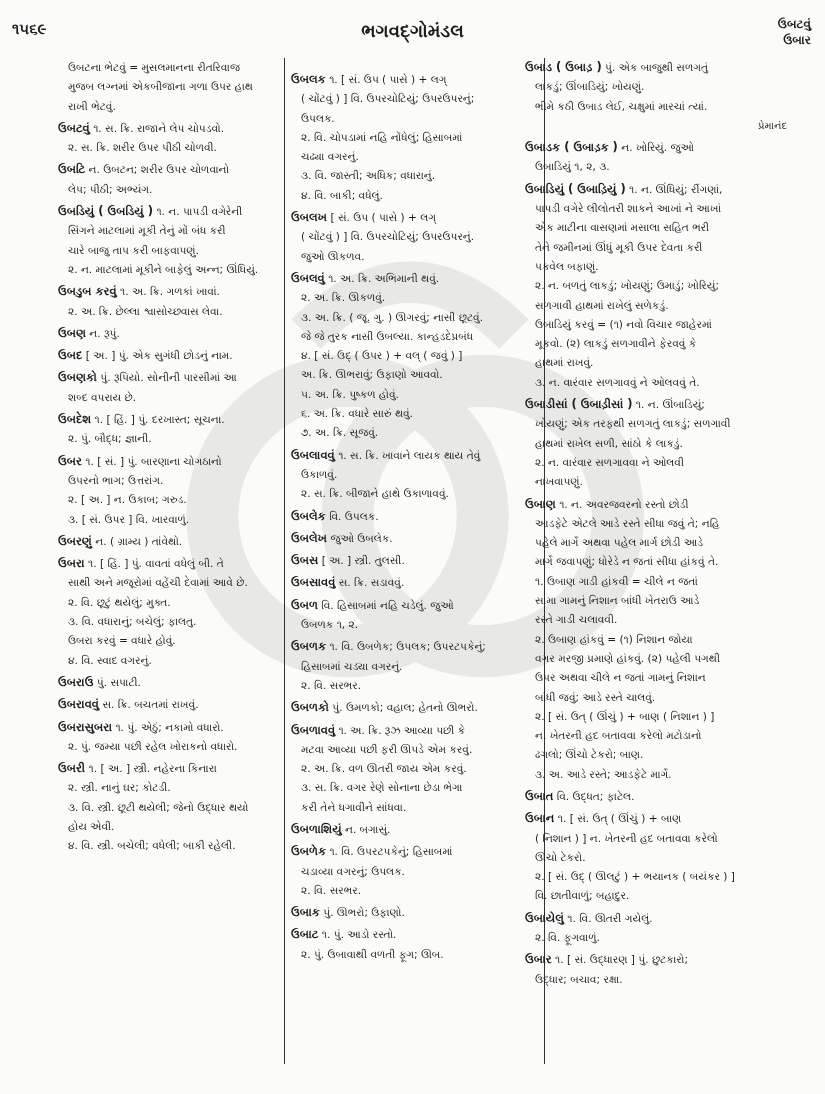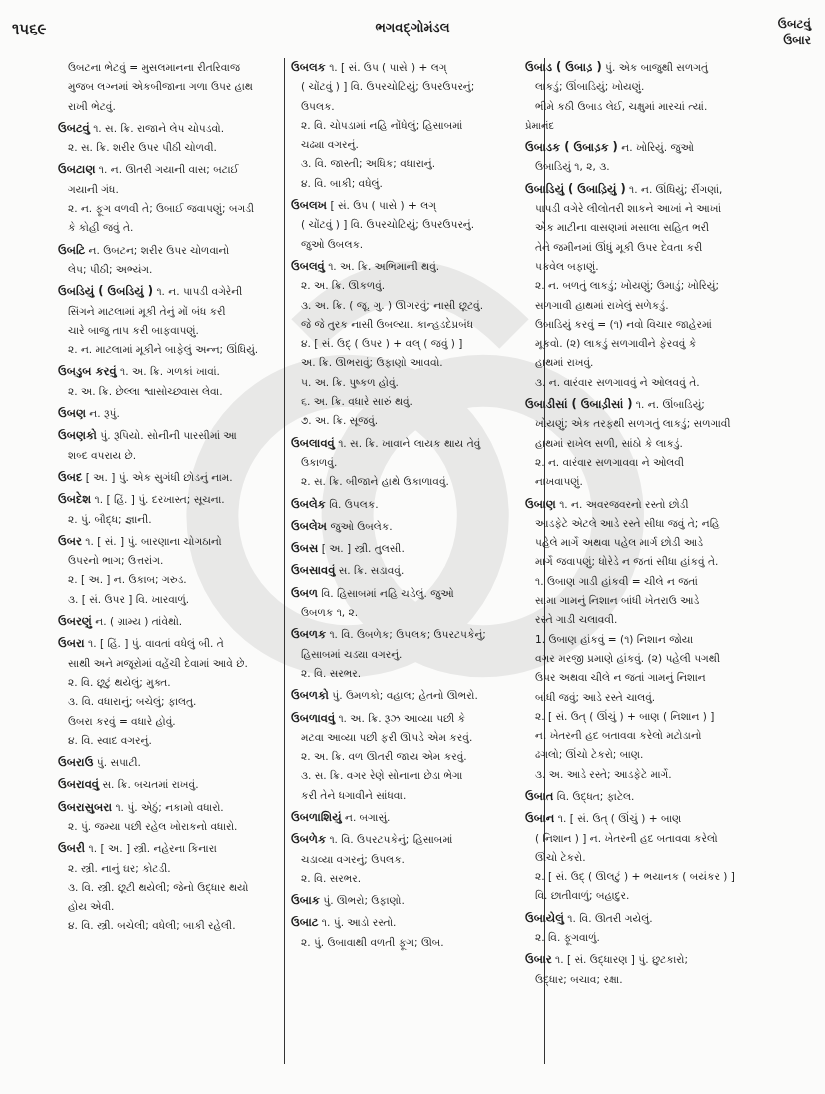--- a/index.html
+++ b/index.html
@@ -10,38 +10,38 @@
     position:relative;
   }
   .watermark {
     position:absolute; left:150px; top:230px; width:520px; height:520px;
     pointer-events:none; opacity:0.07;
   }
   .header {
     position:absolute; top:14px; left:0; width:825px; height:40px;
   }
   .page-num { position:absolute; left:12px; top:6px; font-size:15px; font-weight:bold; }
-  .book-title { position:absolute; left:0; right:0; top:6px; text-align:center; font-size:13px; font-weight:bold; }
+  .book-title { position:absolute; left:0; right:0; top:6px; text-align:center; font-size:18px; font-weight:bold; }
   .guide { position:absolute; right:14px; top:2px; text-align:right; font-size:12px; font-weight:bold; line-height:16px; }
   .col {
     position:absolute; top:58px; bottom:28px;
     font-size:10.6px; line-height:19.3px;
   }
   .col1 { left:22px; width:252px;margin-left:36px; }
-  .col2 { left:291px; width:246px; }
+  .col2 { left:291px; width:246px;margin-top:12px; }
   .col3 { left:525px; width:262px; }
   .rule { position:absolute; top:58px; bottom:30px; width:1px; background:#333; }
   .rule1 { left:284px; }
   .rule2 { left:544px; }
   .entry { margin:0 0 3px 0; }
   .line { display:block; }
   .hw { font-weight:bold; font-size:11.5px; }
   .sense { display:block; padding-left:10px; }
   .cont { padding-left:10px; }
-  .src { display:block; text-align:left; font-size:10px; }
+  .src { display:block; text-align:right; font-size:10px; }
 </style>
 </head>
 <body>
 
 <svg class="watermark" viewBox="0 0 100 100">
   <circle cx="38" cy="55" r="26" fill="none" stroke="#000" stroke-width="10"></circle>
   <circle cx="64" cy="55" r="26" fill="none" stroke="#000" stroke-width="10"></circle>
   <path d="M30 20 Q50 0 70 20" fill="none" stroke="#000" stroke-width="8"></path>
 </svg>
 
@@ -61,48 +61,42 @@
     <div class="entry">
       <span class="line cont"><span>ઉબટના ભેટવું = મુસલમાનના રીતરિવાજ</span></span>
       <span class="sense">મુજબ લગ્નમાં એકબીજાના ગળા ઉપર હાથ</span>
       <span class="sense">રાખી ભેટવું.</span>
     </div>
     <div class="entry">
       <span class="line"><span class="hw">ઉબટવું</span> <span>૧. સ. ક્રિ. રાજાને લેપ ચોપડવો.</span></span>
       <span class="sense">૨. સ. ક્રિ. શરીર ઉપર પીઠી ચોળવી.</span>
     </div>
     <div class="entry">
-      <span class="line"><span class="hw">ઉબટાણ</span> <span>૧. ન. ઊતરી ગયાની વાસ; બટાઈ</span></span>
-      <span class="sense">ગયાની ગંધ.</span>
-      <span class="sense">૨. ન. ફૂગ વળવી તે; ઉબાઈ જવાપણું; બગડી</span>
-      <span class="sense">કે કોહી જવું તે.</span>
-    </div>
-    <div class="entry">
       <span class="line"><span class="hw">ઉબટિ</span> <span>ન. ઉબટન; શરીર ઉપર ચોળવાનો</span></span>
       <span class="sense">લેપ; પીઠી; અભ્યંગ.</span>
     </div>
     <div class="entry">
       <span class="line"><span class="hw">ઉબડિયું ( ઉબડિયું )</span> <span>૧. ન. પાપડી વગેરેની</span></span>
       <span class="sense">સિંગને માટલામાં મૂકી તેનું મોં બંધ કરી</span>
       <span class="sense">ચારે બાજુ તાપ કરી બાફવાપણું.</span>
       <span class="sense">૨. ન. માટલામાં મૂકીને બાફેલું અન્ન; ઊંધિયું.</span>
     </div>
     <div class="entry">
       <span class="line"><span class="hw">ઉબડુબ કરવું</span> <span>૧. અ. ક્રિ. ગળકાં ખાવાં.</span></span>
       <span class="sense">૨. અ. ક્રિ. છેલ્લા શ્વાસોચ્છ્વાસ લેવા.</span>
     </div>
     <div class="entry">
       <span class="line"><span class="hw">ઉબણ</span> <span>ન. રૂપું.</span></span>
     </div>
     <div class="entry">
+      <span class="line"><span class="hw">ઉબદ</span> <span>[ અ. ] પું. એક સુગંધી છોડનું નામ.</span></span>
+    </div>
+    <div class="entry">
       <span class="line"><span class="hw">ઉબણકો</span> <span>પું. રૂપિયો. સોનીની પારસીમાં આ</span></span>
       <span class="sense">શબ્દ વપરાય છે.</span>
-    </div>
-    <div class="entry">
-      <span class="line"><span class="hw">ઉબદ</span> <span>[ અ. ] પું. એક સુગંધી છોડનું નામ.</span></span>
     </div>
     <div class="entry">
       <span class="line"><span class="hw">ઉબદેશ</span> <span>૧. [ હિં. ] પું. દરખાસ્ત; સૂચના.</span></span>
       <span class="sense">૨. પું. બૌદ્ધ; જ્ઞાની.</span>
     </div>
     <div class="entry">
       <span class="line"><span class="hw">ઉબર</span> <span>૧. [ સં. ] પું. બારણાના ચોગઠાનો</span></span>
       <span class="sense">ઉપરનો ભાગ; ઉત્તરાંગ.</span>
       <span class="sense">૨. [ અ. ] ન. ઉકાબ; ગરુડ.</span>
       <span class="sense">૩. [ સં. ઉપર ] વિ. ખારવાળું.</span>
@@ -142,21 +136,21 @@
       <span class="sense">( ચોંટવું ) ] વિ. ઉપરચોટિયું; ઉપરઉપરનું;</span>
       <span class="sense">ઉપલક.</span>
       <span class="sense">૨. વિ. ચોપડામાં નહિ નોંધેલું; હિસાબમાં</span>
       <span class="sense">ચઢ્યા વગરનું.</span>
       <span class="sense">૩. વિ. જાસ્તી; અધિક; વધારાનું.</span>
       <span class="sense">૪. વિ. બાકી; વધેલું.</span>
     </div>
     <div class="entry">
       <span class="line"><span class="hw">ઉબલખ</span> <span>[ સં. ઉપ ( પાસે ) + લગ્</span></span>
       <span class="sense">( ચોંટવું ) ] વિ. ઉપરચોટિયું; ઉપરઉપરનું.</span>
-      <span class="sense">જુઓ ઉબલક.</span>
+      <span class="sense">જુઓ ઊકળવ.</span>
     </div>
     <div class="entry">
       <span class="line"><span class="hw">ઉબલવું</span> <span>૧. અ. ક્રિ. અભિમાની થવું.</span></span>
       <span class="sense">૨. અ. ક્રિ. ઊકળવું.</span>
       <span class="sense">૩. અ. ક્રિ. ( જૂ. ગુ. ) ઊગરવું; નાસી છૂટવું.</span>
       <span class="sense">જે જે તુરક નાસી ઉબલ્યા.  કાન્હડદેપ્રબંધ</span>
       <span class="sense">૪. [ સં. ઉદ્ ( ઉપર ) + વલ્ ( જવું ) ]</span>
       <span class="sense">અ. ક્રિ. ઊભરાવું; ઉફાણો આવવો.</span>
       <span class="sense">૫. અ. ક્રિ. પુષ્કળ હોવું.</span>
       <span class="sense">૬. અ. ક્રિ. વધારે સારું થવું.</span>
@@ -246,21 +240,21 @@
       <span class="sense">નાખવાપણું.</span>
     </div>
     <div class="entry">
       <span class="line"><span class="hw">ઉબાણ</span> <span>૧. ન. અવરજવરનો રસ્તો છોડી</span></span>
       <span class="sense">આડફેટે એટલે આડે રસ્તે સીધા જવું તે; નહિ</span>
       <span class="sense">પહેલે માર્ગે અથવા પહેલ માર્ગ છોડી આડે</span>
       <span class="sense">માર્ગે જવાપણું; ધોરેડે ન જતાં સીધા હાંકવું તે.</span>
       <span class="sense">૧. ઉબાણ ગાડી હાંકવી = ચીલે ન જતાં</span>
       <span class="sense">સામા ગામનું નિશાન બાંધી ખેતરાઉ આડે</span>
       <span class="sense">રસ્તે ગાડી ચલાવવી.</span>
-      <span class="sense">1. ઉબાણ હાંકવું = (૧) નિશાન જોયા</span>
+      <span class="sense">૨. ઉબાણ હાંકવું = (૧) નિશાન જોયા</span>
       <span class="sense">વગર મરજી પ્રમાણે હાંકવું. (૨) પહેલી પગથી</span>
       <span class="sense">ઉપર અથવા ચીલે ન જતાં ગામનું નિશાન</span>
       <span class="sense">બાંધી જવું; આડે રસ્તે ચાલવું.</span>
       <span class="sense">૨. [ સં. ઉત્ ( ઊંચું ) + બાણ ( નિશાન ) ]</span>
       <span class="sense">ન. ખેતરની હદ બતાવવા કરેલો મટોડાનો</span>
       <span class="sense">ઢગલો; ઊંચો ટેકરો; બાણ.</span>
       <span class="sense">૩. અ. આડે રસ્તે; આડફેટે માર્ગે.</span>
     </div>
     <div class="entry">
       <span class="line"><span class="hw">ઉબાત</span> <span>વિ. ઉદ્ધત; ફાટેલ.</span></span>

